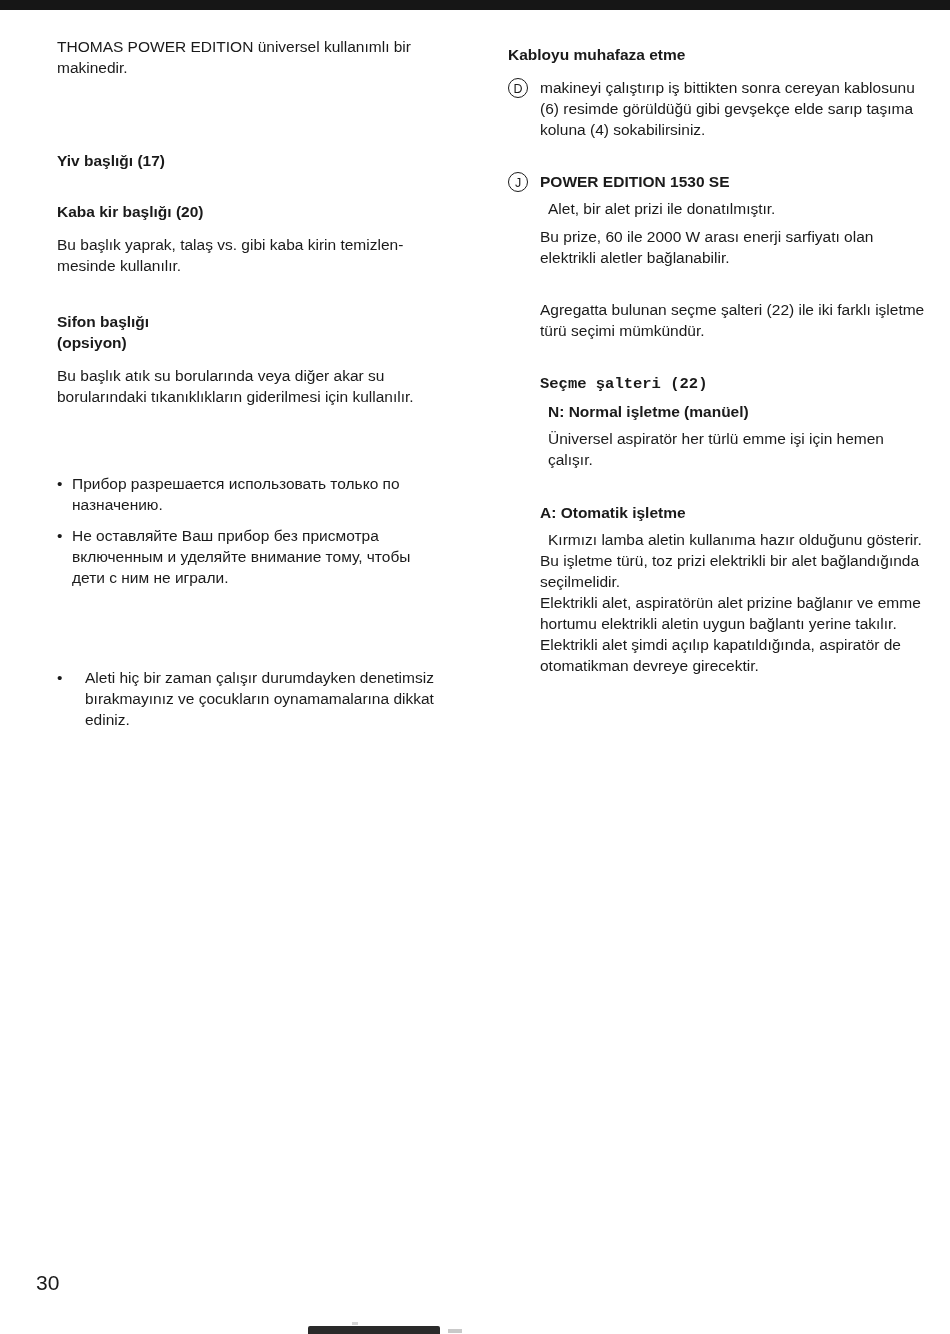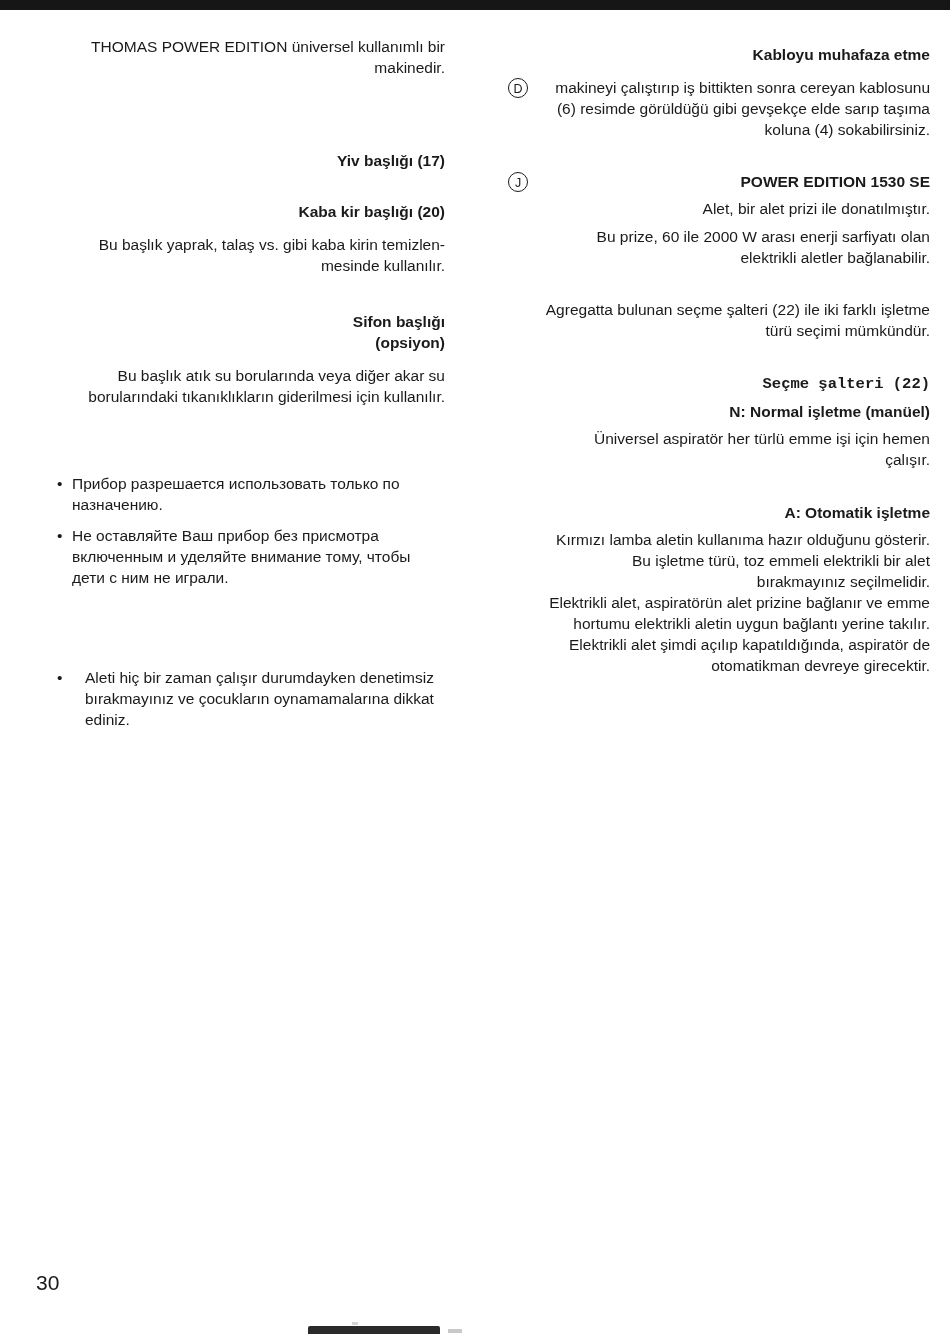--- a/index.html
+++ b/index.html
@@ -43,21 +43,21 @@
   }
   .col {
     position: absolute;
     top: 36px;
     font-size: 15.5px;
     line-height: 21px;
   }
   .col-left  { left: 57px;  width: 388px; }
   .col-right { left: 508px; width: 422px; }
 
-  p, h3 { margin: 0; padding: 0; text-align: right; }
+  p, h3 { margin: 0; padding: 0; }
   .heading { font-weight: bold; font-size: 15.5px; line-height: 21px; }
   .body    { font-weight: normal; }
 
   
   .mt72 { margin-top: 72px; }
   .mt12 { margin-top: 12px; }
   .mt30 { margin-top: 30px; }
   .mt35 { margin-top: 35px; }
   .mt66 { margin-top: 66px; }
   .mt10 { margin-top: 10px; }
@@ -158,21 +158,21 @@
       <p class="body mt31">Agregatta bulunan seçme şalteri (22) ile iki farklı işletme türü seçimi mümkündür.</p>
     </div>
 
     <div class="indent32">
       <h3 class="heading mt33">Seçme şalteri (22)</h3>
       <h3 class="heading mt6">N: Normal işletme (manüel)</h3>
       <p class="body mt6">Üniversel aspiratör her türlü emme işi için hemen çalışır.</p>
 
       <h3 class="heading mt32">A: Otomatik işletme</h3>
       <p class="body mt6">Kırmızı lamba aletin kullanıma hazır olduğunu gösterir.</p>
-      <p class="body">Bu işletme türü, toz emmeli elektrikli bir alet bırakmayınız seçilmelidir.</p>
+      <p class="body">Bu işletme türü, toz prizi elektrikli bir alet bağlandığında seçilmelidir.</p>
       <p class="body">Elektrikli alet, aspiratörün alet prizine bağlanır ve emme hortumu elektrikli aletin uygun bağlantı yerine takılır. Elektrikli alet şimdi açılıp kapatıldığında, aspiratör de otomatikman devreye girecektir.</p>
     </div>
 
   </div>
 
   <div class="page-number">30</div>
 
   <div class="scan-bar-bottom"></div>
   <div class="scan-dot-1"></div>
   <div class="scan-dot-2"></div>

